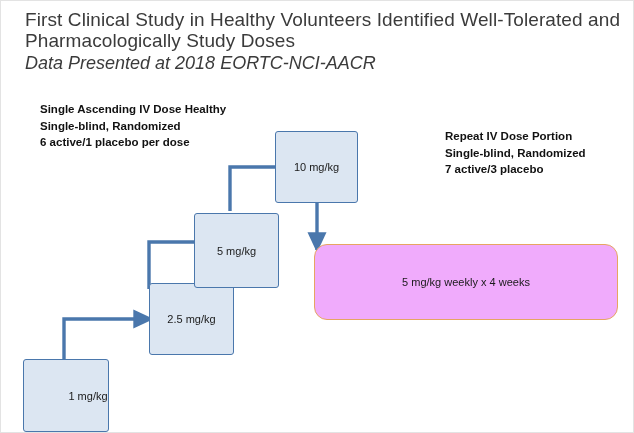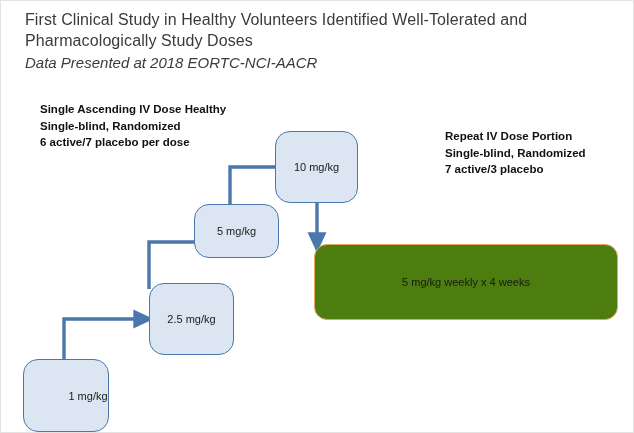--- a/index.html
+++ b/index.html
@@ -19,29 +19,29 @@
   }
 
   
   #title-block {
     position: absolute;
     left: 24px;
     top: 8px;
     width: 590px;
   }
   .title-line {
-    font-size: 16px;
+    font-size: 19px;
     line-height: 21px;
     color: #3b3b3b;
     font-weight: 400;
     letter-spacing: 0.1px;
     white-space: nowrap;
   }
   .subtitle-line {
-    font-size: 15px;
+    font-size: 18px;
     line-height: 20px;
     color: #3b3b3b;
     font-style: italic;
     font-weight: 400;
     margin-top: 2px;
     white-space: nowrap;
   }
 
   
   .section-head {
@@ -54,42 +54,42 @@
   }
   #head-left  { left: 39px; top: 100px; text-align: left; }
   #head-right { left: 444px; top: 100px; text-align: left; margin-top: 27px; }
 
   
   .dose-box {
     position: absolute;
     box-sizing: border-box;
     background: #dce6f2;
     border: 1.6px solid #4a77ac;
-    border-radius: 15px;
+    border-radius: 3px;
     display: flex;
     align-items: center;
     justify-content: center;
     color: #1a1a1a;
     font-size: 11px;
     font-weight: 400;
     z-index: 3;
   }
   #box-1    { left: 22px;  top: 358px; width: 86px; height: 73px; padding-left: 44px; }
   #box-25   { left: 108px; top: 282px; width: 85px; height: 72px; margin-left: 40px; }
-  #box-5    { left: 193px; top: 203px; width: 85px; height: 54px; }
+  #box-5    { left: 193px; top: 212px; width: 85px; height: 75px; }
   #box-10   { left: 274px; top: 130px; width: 83px; height: 72px; }
 
   #box-repeat {
     position: absolute;
     left: 313px;
     top: 243px;
     width: 304px;
     height: 76px;
     box-sizing: border-box;
-    background: #4d7c0f;
+    background: #f0abfc;
     border: 1.6px solid #e6a561;
     border-radius: 13px;
     display: flex;
     align-items: center;
     justify-content: center;
     color: #1a1a1a;
     font-size: 11px;
     z-index: 2;
   }
 
@@ -111,21 +111,21 @@
 
   <div id="title-block">
     <div class="title-line">First Clinical Study in Healthy Volunteers Identified Well-Tolerated and</div>
     <div class="title-line">Pharmacologically Study Doses</div>
     <div class="subtitle-line">Data Presented at 2018 EORTC-NCI-AACR</div>
   </div>
 
   <div class="section-head" id="head-left">
     <div>Single Ascending IV Dose Healthy</div>
     <div>Single-blind, Randomized</div>
-    <div>6 active/7 placebo per dose</div>
+    <div>6 active/1 placebo per dose</div>
   </div>
 
   <div class="section-head" id="head-right">
     <div>Repeat IV Dose Portion</div>
     <div>Single-blind, Randomized</div>
     <div>7 active/3 placebo</div>
   </div>
 
   <svg id="connectors" viewBox="0 0 634 433" xmlns="http://www.w3.org/2000/svg">
     <defs>

